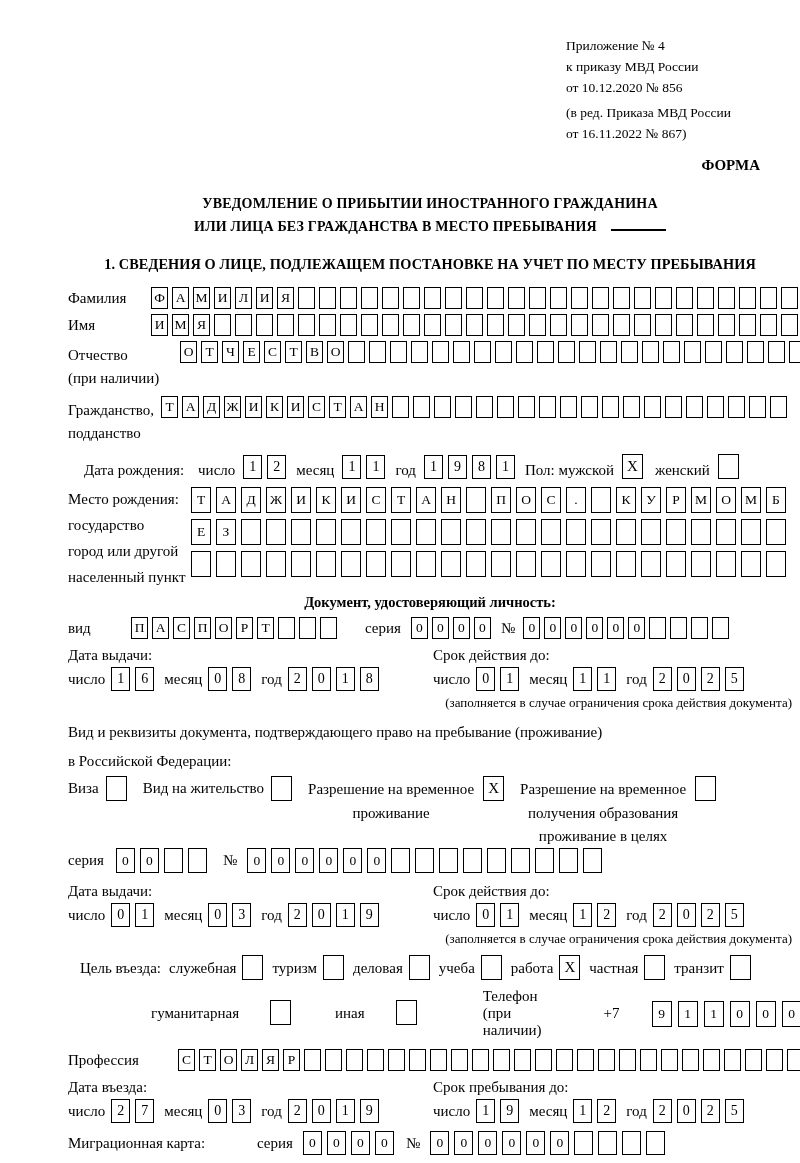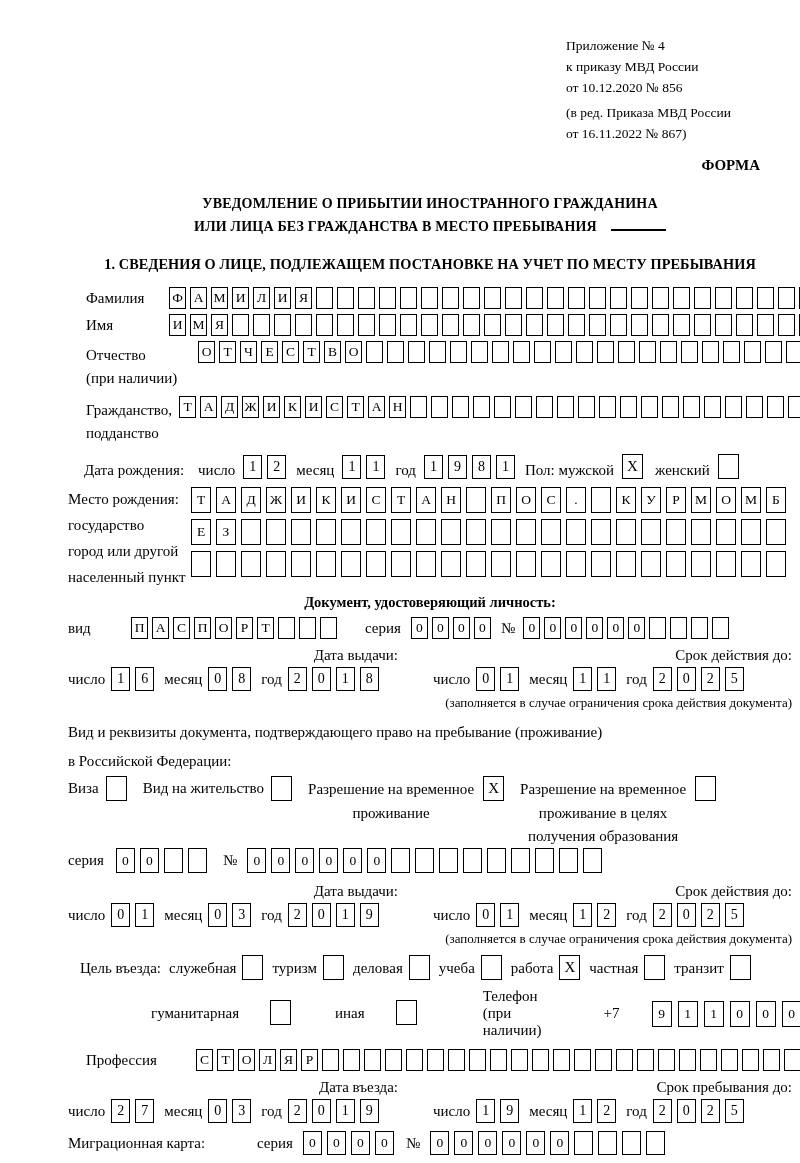--- a/index.html
+++ b/index.html
@@ -17,21 +17,21 @@
   .hdr .gap { margin-top: 4px; }
   .forma { text-align: right; font-weight: bold; margin: 12px 32px 0 0; font-size: 15px; }
 
   .title { text-align: center; font-weight: bold; font-size: 14px; margin-top: 18px; line-height: 1.7; letter-spacing: .2px; }
   .blank { display: inline-block; width: 55px; border-bottom: 2px solid #000; margin-left: 14px; height: 14px; }
 
   .sec1 { text-align: center; font-weight: bold; font-size: 14.3px; margin-top: 17px; margin-bottom: 14px; letter-spacing: .1px; }
 
   
   .frow { display: flex; align-items: flex-start; margin-bottom: 5px; }
-  .lbl { padding-top: 3px; flex: 0 0 auto; margin-left: 18px; }
+  .lbl { padding-top: 3px; flex: 0 0 auto; }
   .lbl2 { line-height: 1.55; }
   .w-fam { width: 83px; } .w-im { width: 83px; } .w-otch { width: 112px; } .w-grazh { width: 93px; }
   .w-prof { width: 110px; }
   .boxes { display: flex; gap: 4px; flex-wrap: nowrap; }
   .cell {
     width: 17px; height: 22px; border: 1.6px solid #000;
     display: inline-flex; align-items: center; justify-content: center;
     font-size: 13.5px; flex: 0 0 auto; background: #fff;
   }
   .boxes.wide { gap: 5px; }
@@ -58,21 +58,21 @@
 
   .center-bold { text-align: center; font-weight: bold; font-size: 14.5px; margin: 3px 0 6px; }
 
   .vidrow { display: flex; align-items: center; margin-bottom: 8px; }
   .vidrow .t { margin-right: 10px; }
   .vidrow .ml { margin-left: 28px; margin-right: 10px; }
 
   .dgrid { display: flex; }
   .dg-left { width: 365px; }
   .dg-right { flex: 1; }
-  .dhdr { text-align: right; margin-bottom: 3px; }
+  .dhdr { text-align: left; margin-bottom: 3px; }
   .dg-left .dhdr { width: 330px; }
   .dgroup { display: flex; align-items: center; }
   .dgroup .dl { margin-right: 6px; }
   .dgroup .boxes { margin-right: 10px; }
   .note { text-align: right; font-size: 13px; margin: 4px 0 10px; }
 
   .para { margin: 2px 0 6px; line-height: 1.5; }
 
   .permit { display: flex; align-items: flex-start; margin: 4px 0 0; }
   .pitem { display: flex; align-items: flex-start; margin-right: 16px; }
@@ -499,22 +499,22 @@
     <div class="pitem">
       <div class="pt">
         <div>Разрешение на временное</div>
         <div>проживание</div>
       </div>
       <span class="check">X</span>
     </div>
     <div class="pitem" style="margin-right:0">
       <div class="pt">
         <div>Разрешение на временное</div>
+        <div>получения образования</div>
         <div>проживание в целях</div>
-        <div>получения образования</div>
       </div>
       <span class="check"></span>
     </div>
   </div>
 
   <div class="serrow">
     <span class="t">серия</span>
     <span class="boxes">
         <span class="cell">0</span>
         <span class="cell">0</span>

